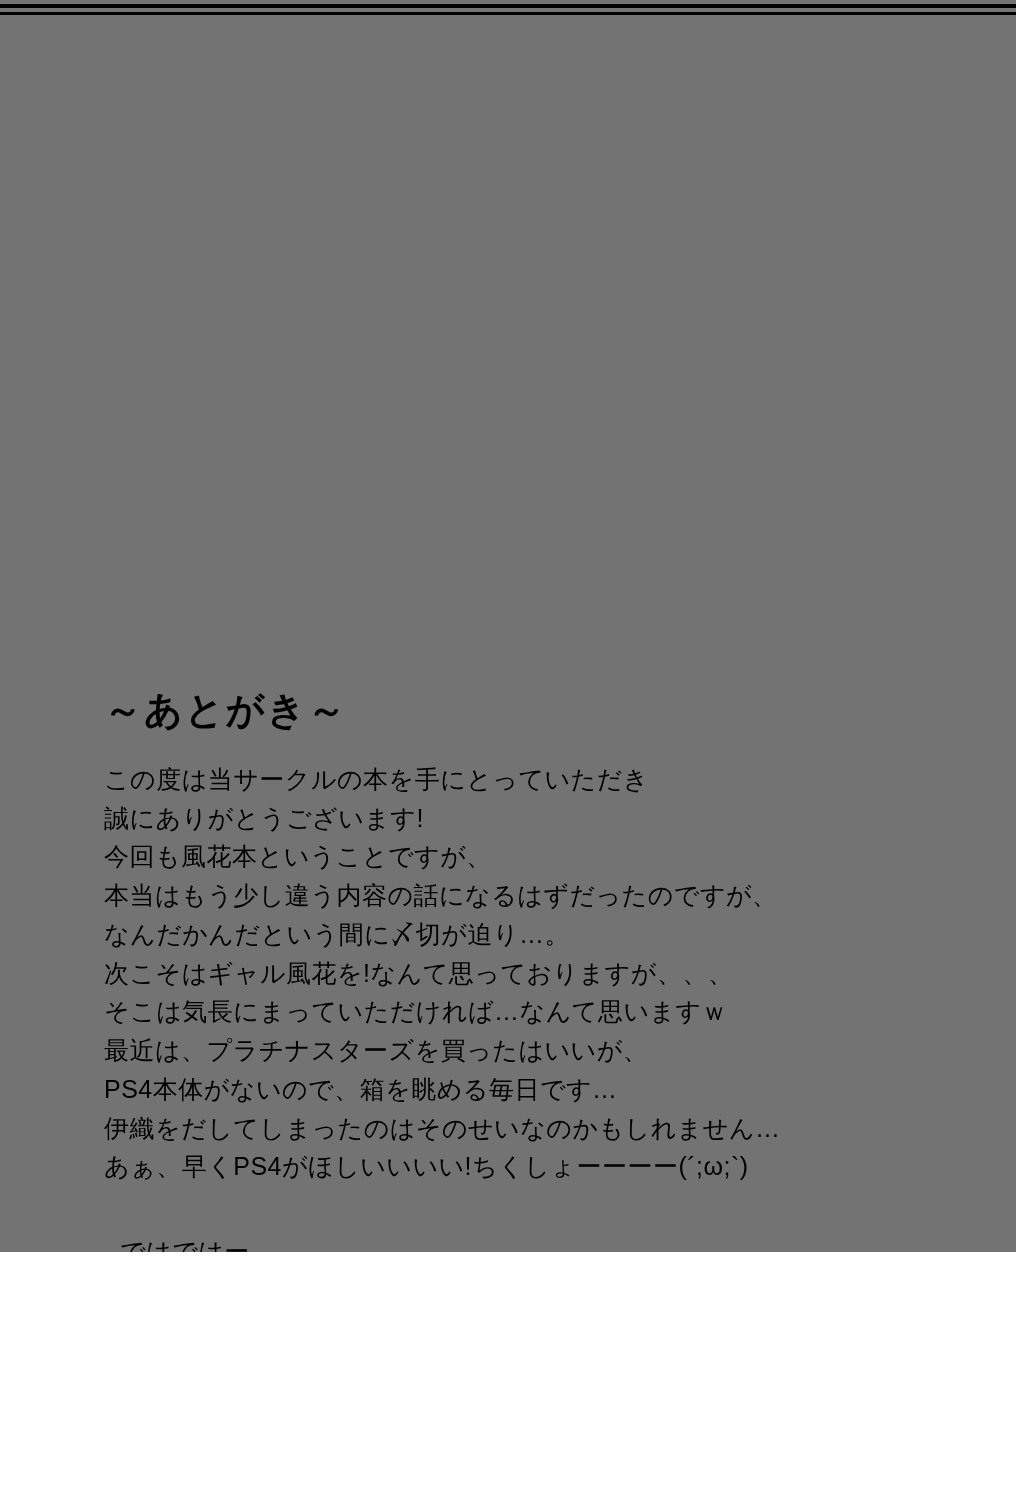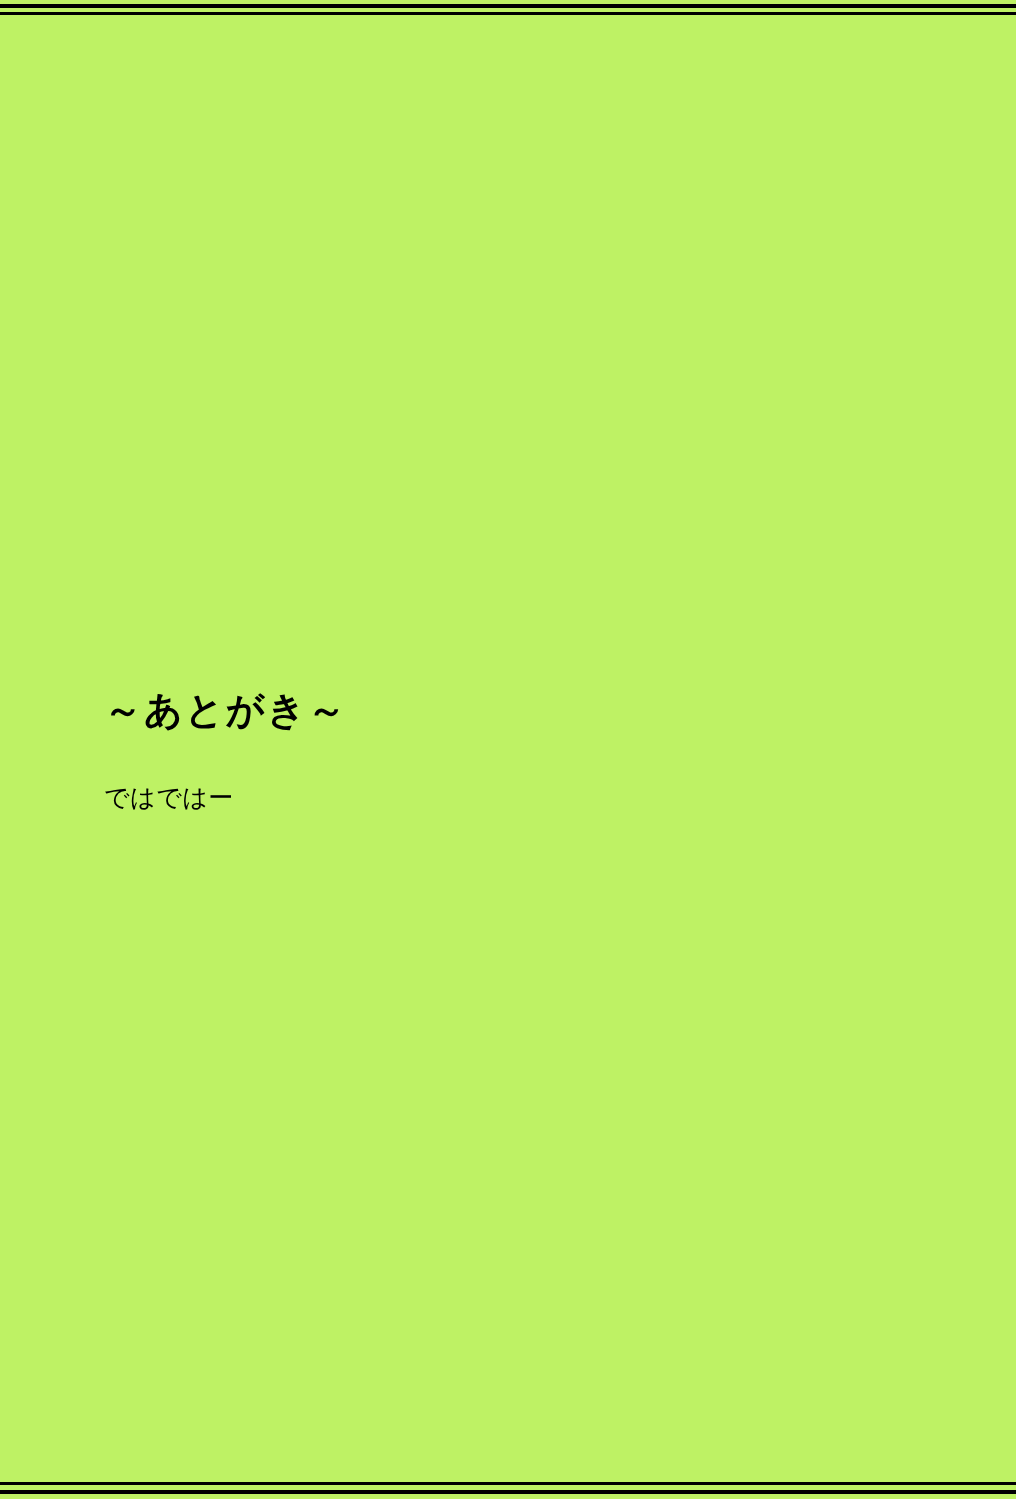--- a/index.html
+++ b/index.html
@@ -3,22 +3,22 @@
 <meta charset="utf-8">
 <style>
   html, body {
     margin: 0;
     padding: 0;
     background: #ffffff;
   }
   .page {
     position: relative;
     width: 1016px;
-    height: 1499px;
-    background: #bef264;
+    height: 1252px;
+    background: #737373;
     overflow: hidden;
     font-family: "Liberation Sans", sans-serif;
   }
   .rule {
     position: absolute;
     left: 0;
     width: 1016px;
     background: #000000;
   }
   .rule-top-outer { top: 4px; height: 4px; }
@@ -46,21 +46,21 @@
     line-height: 1.55;
     color: #000000;
     margin: 0;
     white-space: pre-wrap;
     letter-spacing: 0.5px;
   }
   .afterword-signoff {
     font-size: 25px;
     line-height: 1.55;
     color: #000000;
-    margin: 46px 0 0 0;
+    margin: 46px 0 0 16px;
     white-space: pre;
     letter-spacing: 0.5px;
   }
   .afterword-date {
     font-size: 25px;
     line-height: 1.55;
     color: #000000;
     margin: 44px 0 0 0;
     white-space: pre;
     letter-spacing: 0.5px;
@@ -69,19 +69,30 @@
 </head>
 <body>
 
 <div class="page">
 
   <div class="rule rule-top-outer"></div>
   <div class="rule rule-top-inner"></div>
 
   <div class="afterword">
     <h1 class="afterword-title">～あとがき～</h1>
+    <p class="afterword-body">この度は当サークルの本を手にとっていただき
+誠にありがとうございます!
+今回も風花本ということですが、
+本当はもう少し違う内容の話になるはずだったのですが、
+なんだかんだという間に〆切が迫り…。
+次こそはギャル風花を!なんて思っておりますが、、、
+そこは気長にまっていただければ…なんて思いますｗ
+最近は、プラチナスターズを買ったはいいが、
+PS4本体がないので、箱を眺める毎日です…
+伊織をだしてしまったのはそのせいなのかもしれません…
+あぁ、早くPS4がほしいいいい!ちくしょーーーー(´;ω;`)</p>
     <p class="afterword-signoff">ではではー</p>
   </div>
 
   <div class="rule rule-bottom-inner"></div>
   <div class="rule rule-bottom-outer"></div>
 
 </div>
 
 </body></html>

